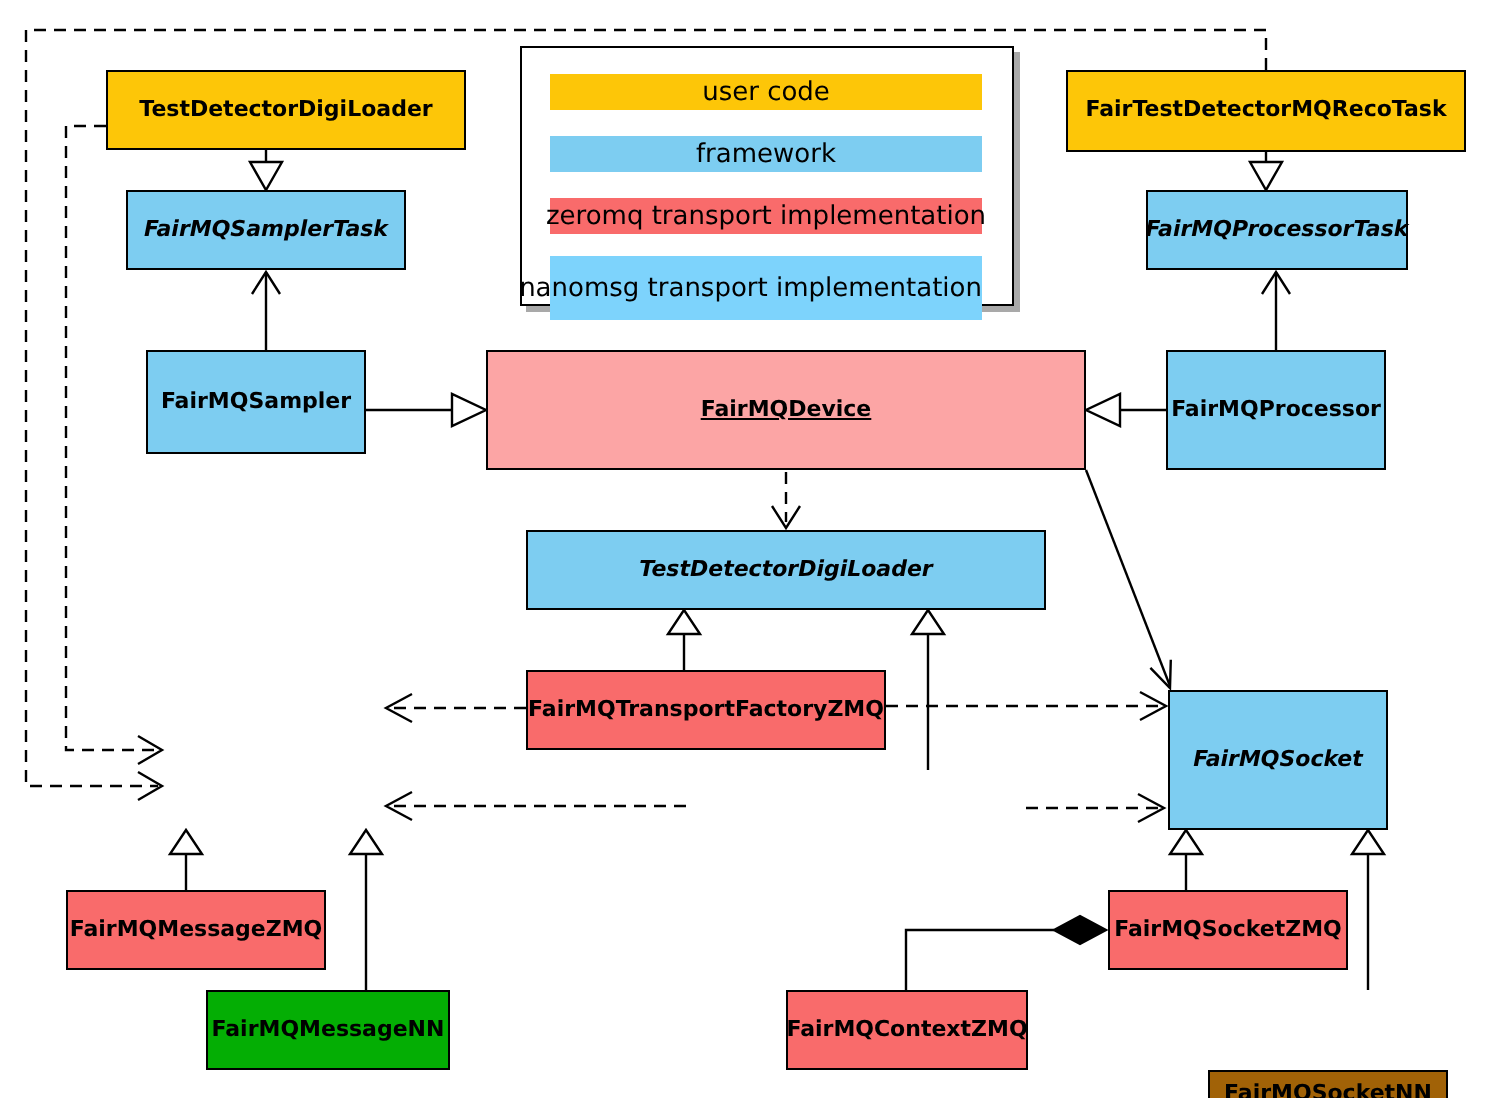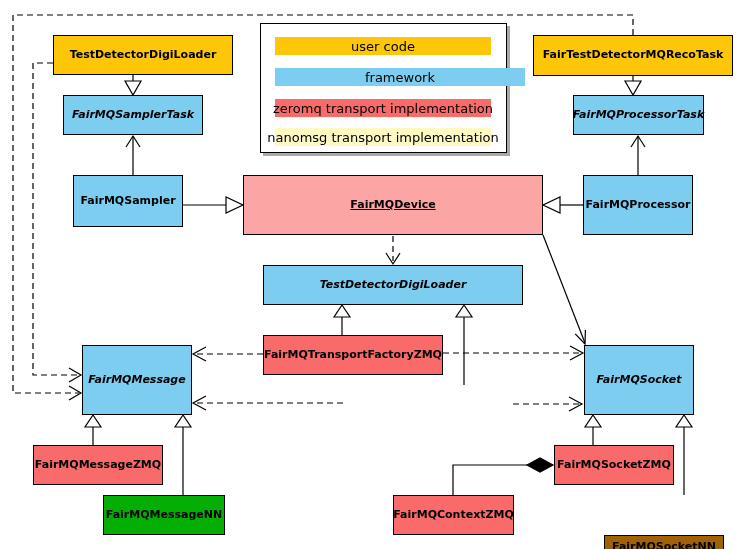--- a/index.html
+++ b/index.html
@@ -166,23 +166,20 @@
 
   <div class="node abstract" style="left: 263px; top: 265px; width: 260px; height: 40px; background-color: rgb(125, 205, 241);">
     <span class="lbl">TestDetectorDigiLoader</span>
   </div>
 
   <div class="node" style="left: 263px; top: 335px; width: 180px; height: 40px; background-color: rgb(249, 107, 107);">
     <span class="lbl">FairMQTransportFactoryZMQ</span>
   </div>
 
 
-  <div class="node abstract" style="left: 82px; top: 345px; width: 110px; height: 70px; background-color: rgb(125, 205, 241);">
-    <span class="lbl">FairMQMessage</span>
-  </div>
 
   <div class="node" style="left: 33px; top: 445px; width: 130px; height: 40px; background-color: rgb(249, 107, 107);">
     <span class="lbl">FairMQMessageZMQ</span>
   </div>
 
   <div class="node" style="left: 103px; top: 495px; width: 122px; height: 40px; background-color: rgb(4, 174, 4);">
     <span class="lbl">FairMQMessageNN</span>
   </div>
 
   <div class="node abstract" style="left: 584px; top: 345px; width: 110px; height: 70px; background-color: rgb(125, 205, 241);">
@@ -198,24 +195,24 @@
   </div>
 
   <div class="node" style="left: 393px; top: 495px; width: 121px; height: 40px; background-color: rgb(249, 107, 107);">
     <span class="lbl">FairMQContextZMQ</span>
   </div>
 
   <div class="legend" style="left:260px;top:23px;width:247px;height:130px">
     <div class="legend-item" style="left: 14px; top: 13px; width: 216px; height: 18px; background-color: rgb(253, 198, 8);">
       <span class="lbl">user code</span>
     </div>
-    <div class="legend-item" style="left: 14px; top: 44px; width: 250px; height: 18px; background-color: rgb(125, 205, 241);">
+    <div class="legend-item" style="left: 14px; top: 44px; width: 216px; height: 18px; background-color: rgb(125, 205, 241);">
       <span class="lbl">framework</span>
     </div>
     <div class="legend-item" style="left: 14px; top: 75px; width: 216px; height: 18px; background-color: rgb(249, 107, 107);">
       <span class="lbl">zeromq transport implementation</span>
     </div>
-    <div class="legend-item" style="left: 14px; top: 104px; width: 216px; height: 18px; background-color: #fef9c3;">
+    <div class="legend-item" style="left: 14px; top: 104px; width: 216px; height: 32px; background-color: #7dd3fc; justify-content: flex-end;">
       <span class="lbl">nanomsg transport implementation</span>
     </div>
   </div>
 
 </div>
 
 </body></html>

